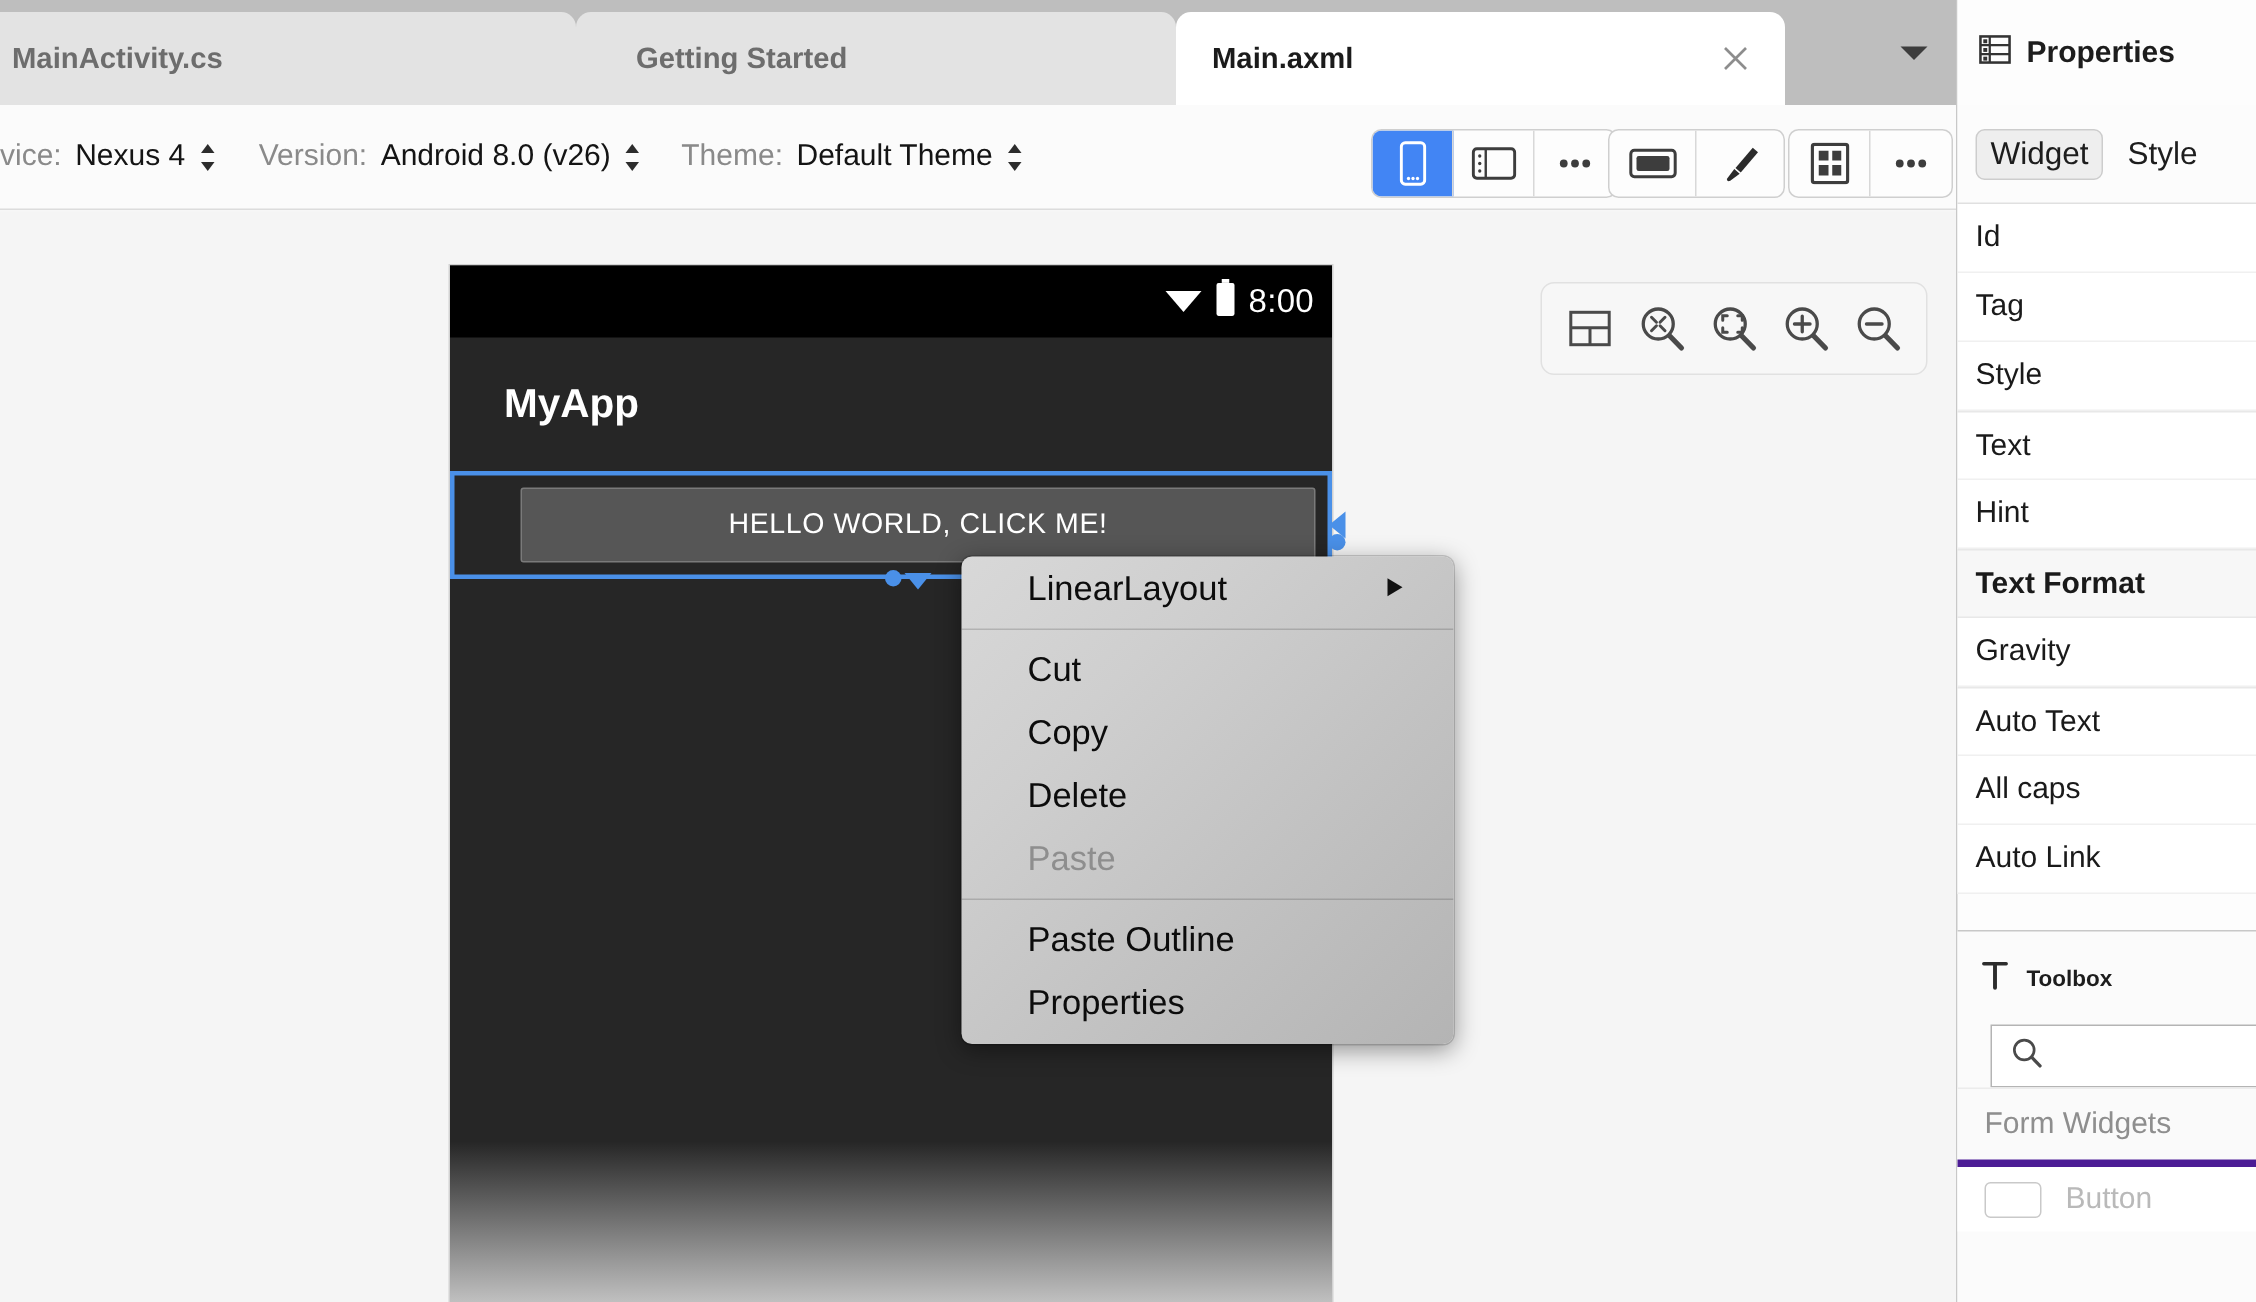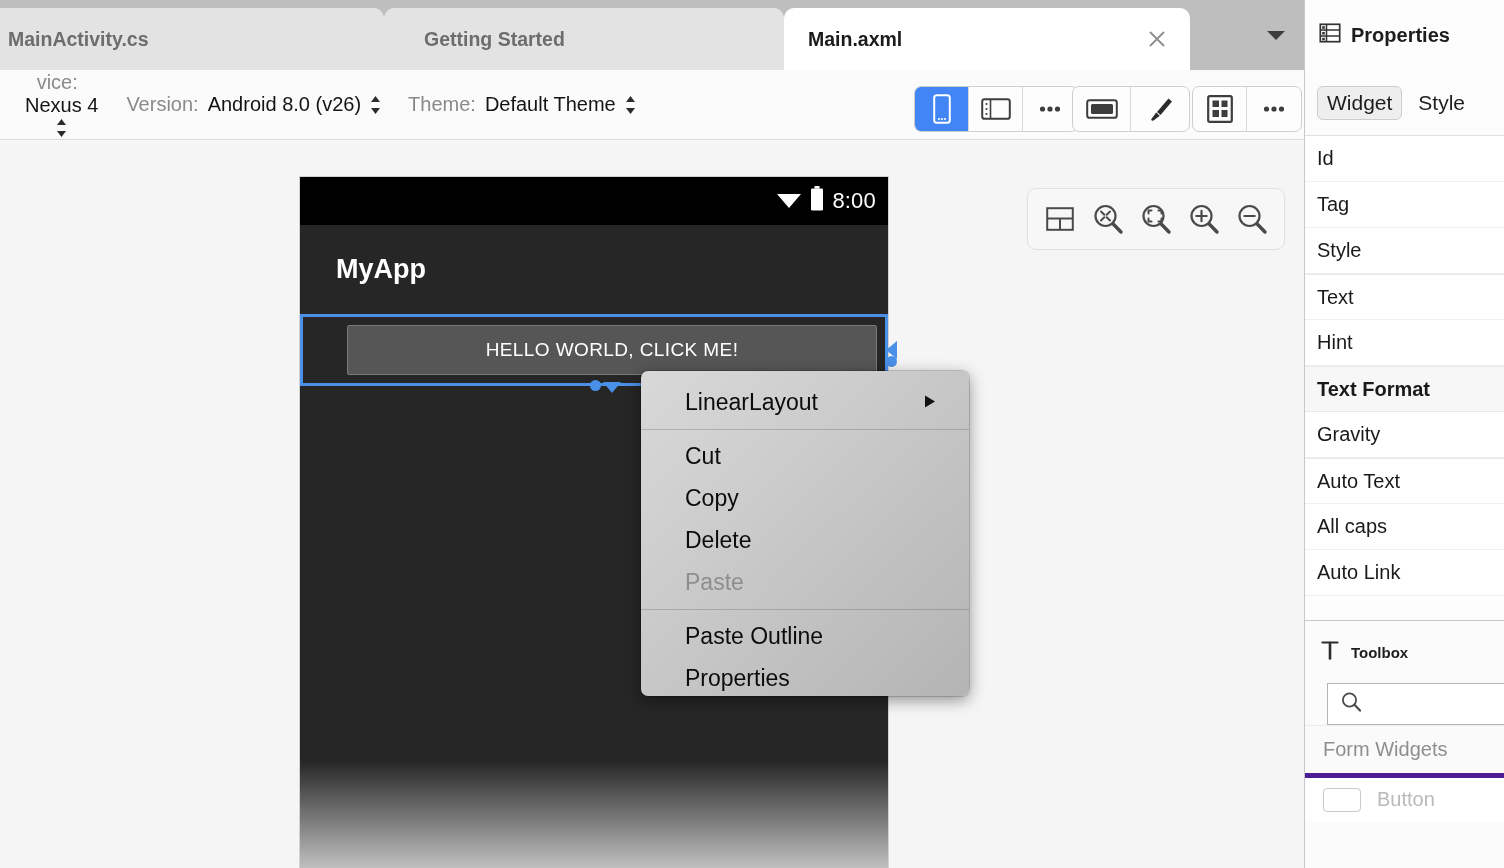--- a/index.html
+++ b/index.html
@@ -116,21 +116,21 @@
     display:flex; align-items:center; padding:0 14px; gap:12px;
   }
   .zbtn{ width:36px; height:36px; display:flex; align-items:center; justify-content:center; cursor:pointer; }
 
   
   .ctxmenu{
     position:absolute; left:641px; top:371px; width:328px; height:325px;
     border-radius:7px;
     background:linear-gradient(135deg,#d8d8d8 0%, #cfcfcf 28%, #c2c2c2 62%, #b4b4b4 100%);
     box-shadow:0 4px 16px rgba(0,0,0,.42), 0 0 0 1px rgba(0,0,0,.16);
-    padding:10px 0; overflow:hidden;
+    padding:0 0; overflow:hidden;
   }
   .ctx-item{
     height:42px; display:flex; align-items:center; padding-left:44px;
     font-size:23px; color:#0c0c0c; cursor:default; position:relative;
   }
   .ctx-item.disabled{ color:#8e8e8e; }
   .ctx-sep{ height:1px; background:rgba(0,0,0,.16); margin:6px 0 5px 0; }
   .ctx-arrow{ position:absolute; right:32px; top:50%; transform:translateY(-50%); }
 
   
@@ -208,21 +208,21 @@
 
     <div class="tab-overflow">
       <svg width="22" height="14" viewBox="0 0 22 14">
         <path d="M2 3 L20 3 L11 12 Z" fill="#3d3d3d"></path>
       </svg>
     </div>
   </div>
 
   <div class="toolbar">
 
-    <div class="tb-group" style="margin-left:16px;flex-direction:column;">
+    <div class="tb-group" style="margin-left:0px;">
       <span class="tb-label">vice:</span>
       <span class="tb-value">Nexus 4</span>
       <span class="stepper">
         <svg width="13" height="22" viewBox="0 0 13 22">
           <path d="M6.5 2 L11 8 L2 8 Z" fill="#2c2c2c"></path>
           <path d="M6.5 20 L11 14 L2 14 Z" fill="#2c2c2c"></path>
         </svg>
       </span>
     </div>
 

